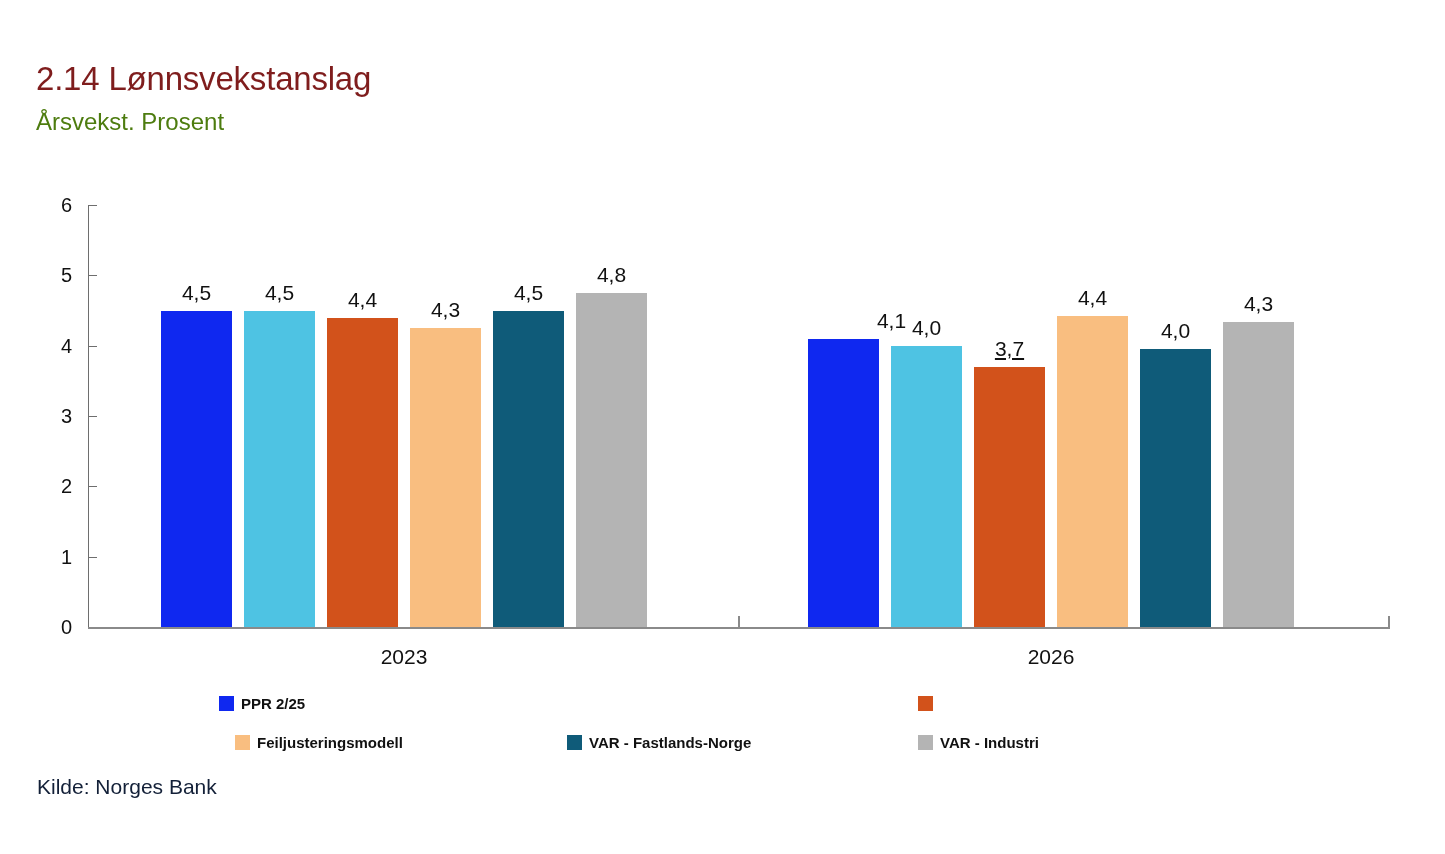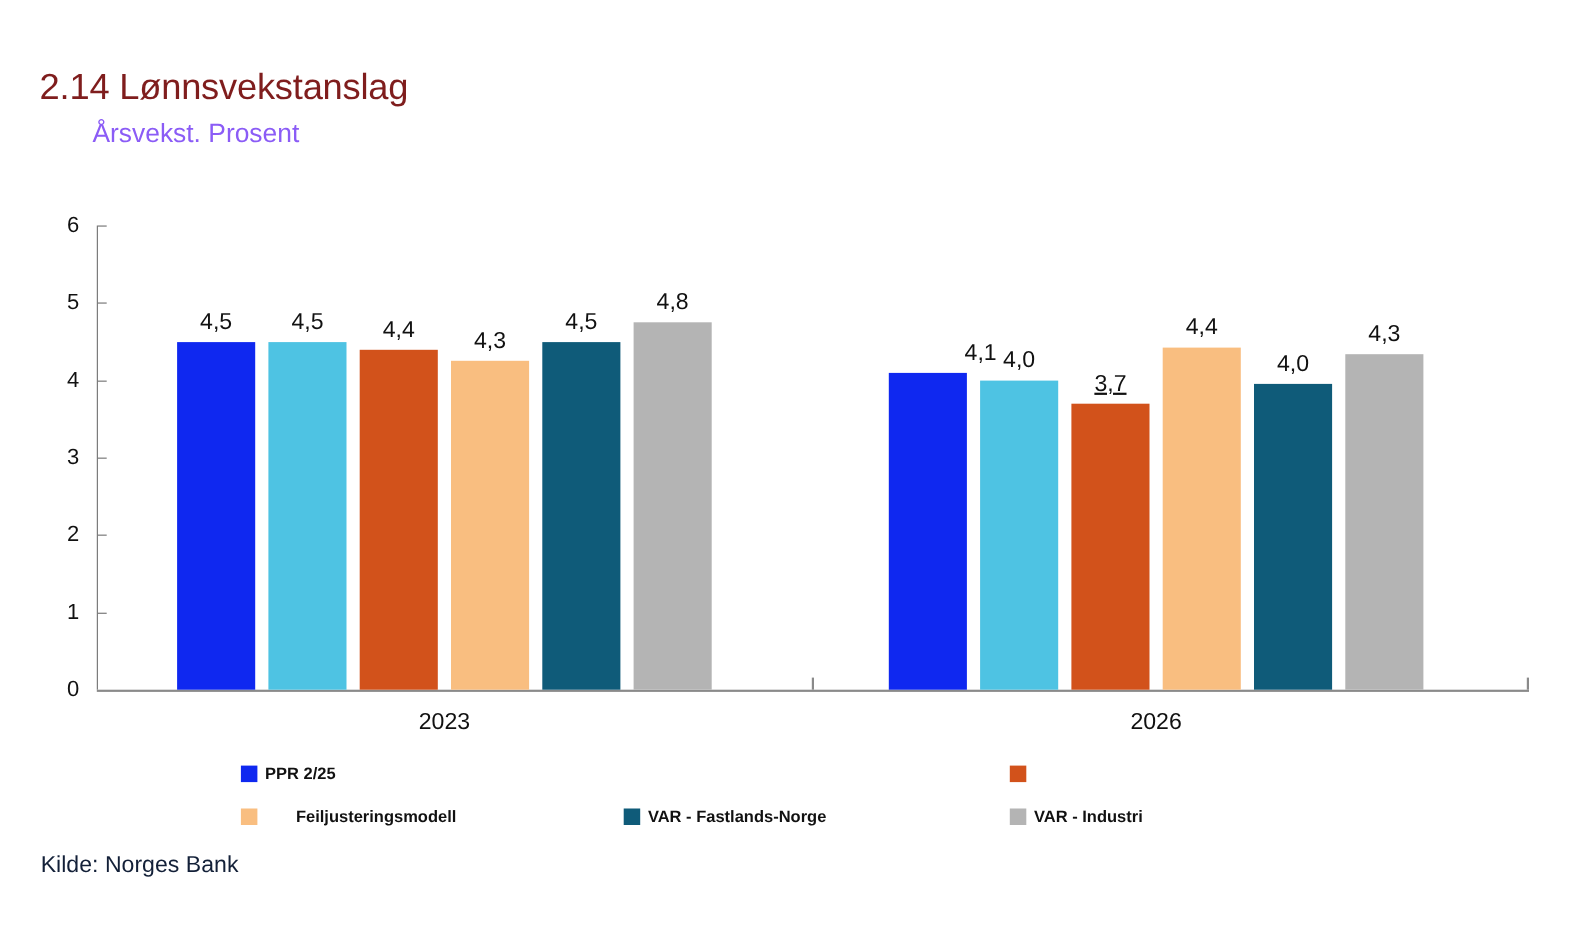--- a/index.html
+++ b/index.html
@@ -27,25 +27,24 @@
     font-weight: normal;
     letter-spacing: -0.2px;
     color: #7f1d1d;
     line-height: 1.1;
     white-space: nowrap;
     margin-top: 27px;
   }
   #chart-subtitle {
     font-size: 24px;
     font-weight: normal;
-    color: #8b5cf6;
+    color: #4d7c0f;
     margin-top: 12px;
     line-height: 1.1;
     white-space: nowrap;
-    margin-left: 48px;
   }
 
   
   #plot-area {
     position: absolute;
     left: 0;
     top: 0;
     width: 1445px;
     height: 700px;
   }
@@ -214,21 +213,21 @@
   <div class="legend-row" id="legend-row-1">
       <div class="legend-item" style="left: 0px; top: 3px;">
         <span class="legend-swatch" style="background: rgb(15, 40, 240);"></span>
         <span class="legend-label">PPR 2/25</span>
       </div>
       <div class="legend-item" style="left: 699px; top: 3px;">
         <span class="legend-swatch" style="background: rgb(210, 82, 27);"></span>
       </div>
     </div>
   <div class="legend-row" id="legend-row-2">
-      <div class="legend-item" style="left: 0px; top: 3px; gap: 28px;">
+      <div class="legend-item" style="left: 16px; top: 3px;">
         <span class="legend-swatch" style="background: rgb(249, 190, 128);"></span>
         <span class="legend-label">Feiljusteringsmodell</span>
       </div>
       <div class="legend-item" style="left: 348px; top: 3px;">
         <span class="legend-swatch" style="background: rgb(15, 91, 121);"></span>
         <span class="legend-label">VAR - Fastlands-Norge</span>
       </div>
       <div class="legend-item" style="left: 699px; top: 3px;">
         <span class="legend-swatch" style="background: rgb(180, 180, 180);"></span>
         <span class="legend-label">VAR - Industri</span>

